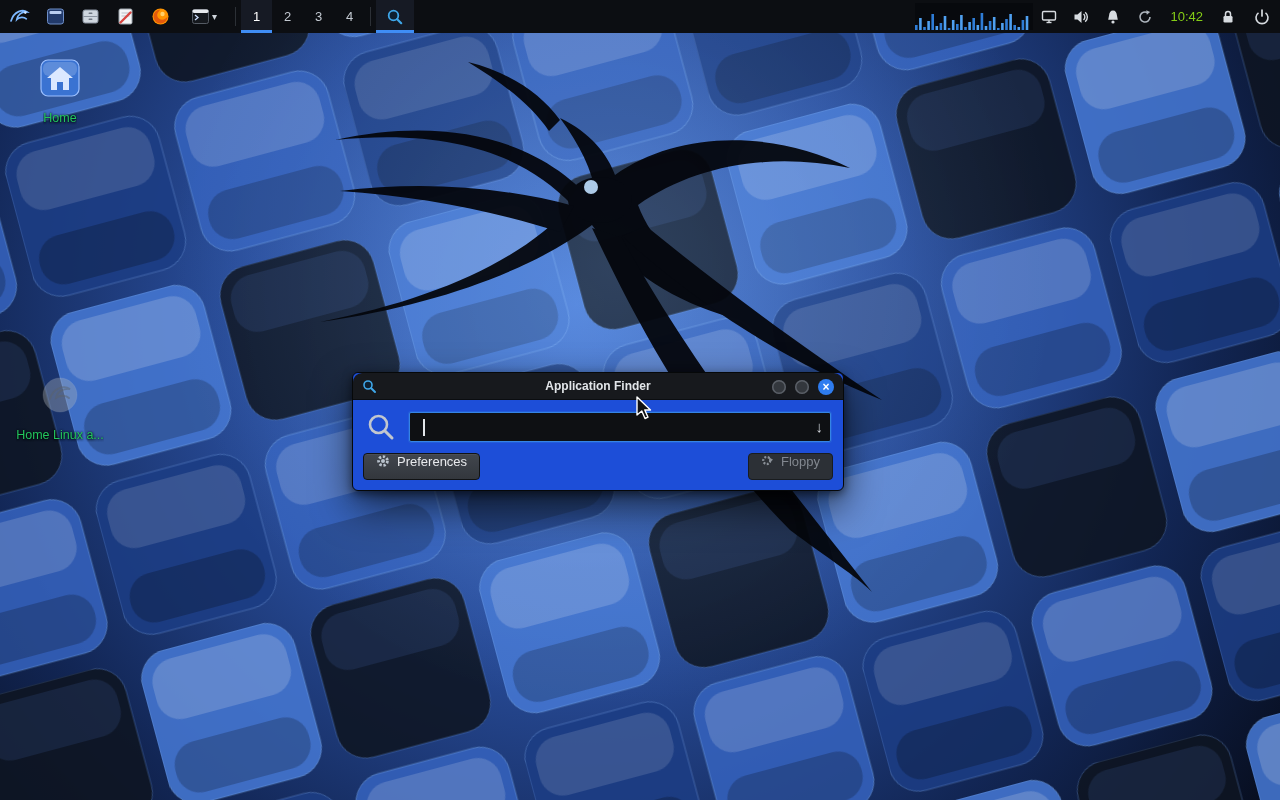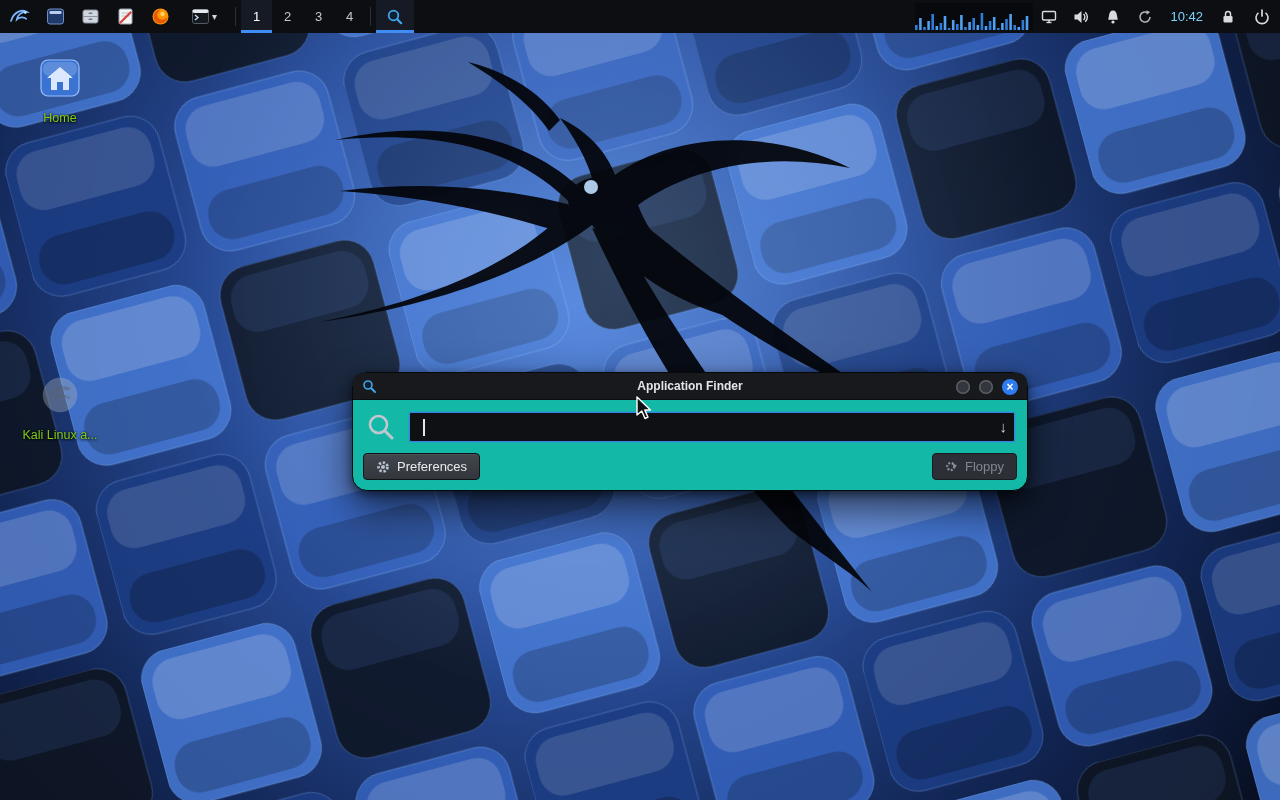--- a/index.html
+++ b/index.html
@@ -25,53 +25,53 @@
   .pager { display:flex; }
   .wsbtn { width:31px; border:none; background:transparent; color:#c3c9d1; font-size:13px;
            font-family:inherit; display:flex; align-items:center; justify-content:center; cursor:pointer; }
   .wsbtn.active { color:#ffffff; background:rgba(140,180,255,.08); box-shadow: inset 0 -3px 0 #3f8df5; }
   .winbtn { width:38px; border:none; background:rgba(140,180,255,.08); box-shadow: inset 0 -3px 0 #3f8df5;
             display:flex; align-items:center; justify-content:center; cursor:pointer; }
   .pspacer { flex:1; }
   .graph { width:118px; align-self:center; height:27px; background:#07090d; display:flex; align-items:flex-end; }
   .tray { width:32px; border:none; background:transparent; display:flex; align-items:center;
           justify-content:center; cursor:pointer; padding:0; }
-  .clock { display:flex; align-items:center; padding:0 9px; color:#7dd3fc; font-size:13px; cursor:pointer; }
+  .clock { display:flex; align-items:center; padding:0 9px; color:#84cc16; font-size:13px; cursor:pointer; }
   .caretglyph { color:#cfd4db; font-size:10px; margin-left:2px; }
 
   
   .dicon { position:absolute; left:12px; width:96px; display:flex; flex-direction:column;
            align-items:center; gap:13px; cursor:pointer; z-index:10; }
-  .dicon .lbl { color:#84cc16; font-size:12.5px; text-shadow:0 1px 3px rgba(0,0,0,.95), 0 0 2px rgba(0,0,0,.8);
+  .dicon .lbl { color:#22c55e; font-size:12.5px; text-shadow:0 1px 3px rgba(0,0,0,.95), 0 0 2px rgba(0,0,0,.8);
                 white-space:nowrap; max-width:94px; overflow:hidden; text-overflow:ellipsis; }
 
   
-  .finder { position:absolute; left:352px; top:372px; width:676px; z-index:60;
-            background:#14b8a6; border:1px solid #060809; border-radius:15px;
+  .finder { position:absolute; left:352px; top:372px; width:492px; z-index:60;
+            background:#1d4ed8; border:1px solid #060809; border-radius:6px;
             box-shadow:0 16px 38px rgba(0,0,0,.62), 0 3px 10px rgba(0,0,0,.5); }
   .titlebar { position:relative; height:27px; background:#17191d; border-bottom:1px solid #0b0d10;
               border-radius:9px 9px 0 0; cursor:default; }
   .ftitle { position:absolute; left:60px; right:60px; top:0; height:27px; line-height:27px;
             text-align:center; font-size:12px; font-weight:700; color:#e2e5e9; }
   .title-icon { position:absolute; left:9px; top:6px; }
   .wbtns { position:absolute; right:9px; top:0; height:27px; display:flex; align-items:center; gap:9px; }
   .wb { width:14px; height:14px; border-radius:50%; border:none; padding:0; cursor:pointer; }
   .wb.dim { background:#33373d; box-shadow: inset 0 0 0 1.5px #5a5f67; }
   .wb.close { width:16px; height:16px; background:#2e7cf0; color:#fff; display:flex; align-items:center;
               justify-content:center; font-size:12px; font-weight:700; line-height:1; }
   .fbody { display:flex; align-items:center; gap:13px; padding:12px 12px 9px 13px; }
   .searchwrap { flex:1; position:relative; height:30px; background:#0e1013; border:1px solid #3584e4;
                 border-radius:2px; box-shadow:0 0 0 1px rgba(53,132,228,.28); }
   .searchwrap input { position:absolute; inset:0; width:100%; background:transparent; border:none;
                       outline:none; color:#e8eaed; font-size:13px; font-family:inherit; padding:0 26px 0 13px; }
   .tcaret { position:absolute; left:13px; top:6px; width:1.5px; height:17px; background:#e2e6ea; }
   .ddarrow { position:absolute; right:7px; top:50%; transform:translateY(-52%); color:#d0d4da;
              font-size:15px; cursor:pointer; line-height:1; }
   .btnrow { display:flex; justify-content:space-between; align-items:center; padding:2px 10px 10px; }
-  .fbtn { height:27px; display:inline-flex; align-items:center; gap:7px; padding:0 12px;
+  .fbtn { height:27px; display:inline-flex; gap:7px; padding:0 12px;
           border-radius:4px; font-size:13px; font-family:inherit; cursor:pointer; }
   .pref { background:linear-gradient(#41464d,#33373d); border:1px solid #101214; color:#e8eaed;
           box-shadow: inset 0 1px 0 rgba(255,255,255,.06); }
   .launch { background:#2c3036; border:1px solid #191c1f; color:#82878f; }
 
   .cursor { position:absolute; left:634px; top:396px; z-index:120; pointer-events:none; }
 </style>
 </head>
 <body>
 
@@ -270,21 +270,21 @@
     <div class="lbl">Home</div>
   </div>
 
 
 
   <div class="dicon" style="top:375px">
     <svg width="40" height="40" viewBox="0 0 40 40">
       <circle cx="20" cy="20" r="17" fill="#aab2bb" opacity="0.38" stroke="#e6e9ec" stroke-opacity="0.3"></circle>
       <path d="M10,24 C13,13 24,10 30,14 C23,13 17,17 16,23 C20,20 26,20 29,23" fill="none" stroke="#5a626c" stroke-width="1.8" opacity="0.5" stroke-linecap="round"></path>
     </svg>
-    <div class="lbl">Kali Linux a...</div>
+    <div class="lbl">Home Linux a...</div>
   </div>
 
 
   <div class="finder">
     <div class="titlebar">
       <svg class="title-icon" width="15" height="15" viewBox="0 0 15 15">
         <circle cx="6" cy="6" r="4" fill="#0e2030" stroke="#3fa7e9" stroke-width="1.6"></circle>
         <line x1="9.2" y1="9.2" x2="13" y2="13" stroke="#3fa7e9" stroke-width="2" stroke-linecap="round"></line>
       </svg>
       <div class="ftitle">Application Finder</div>

